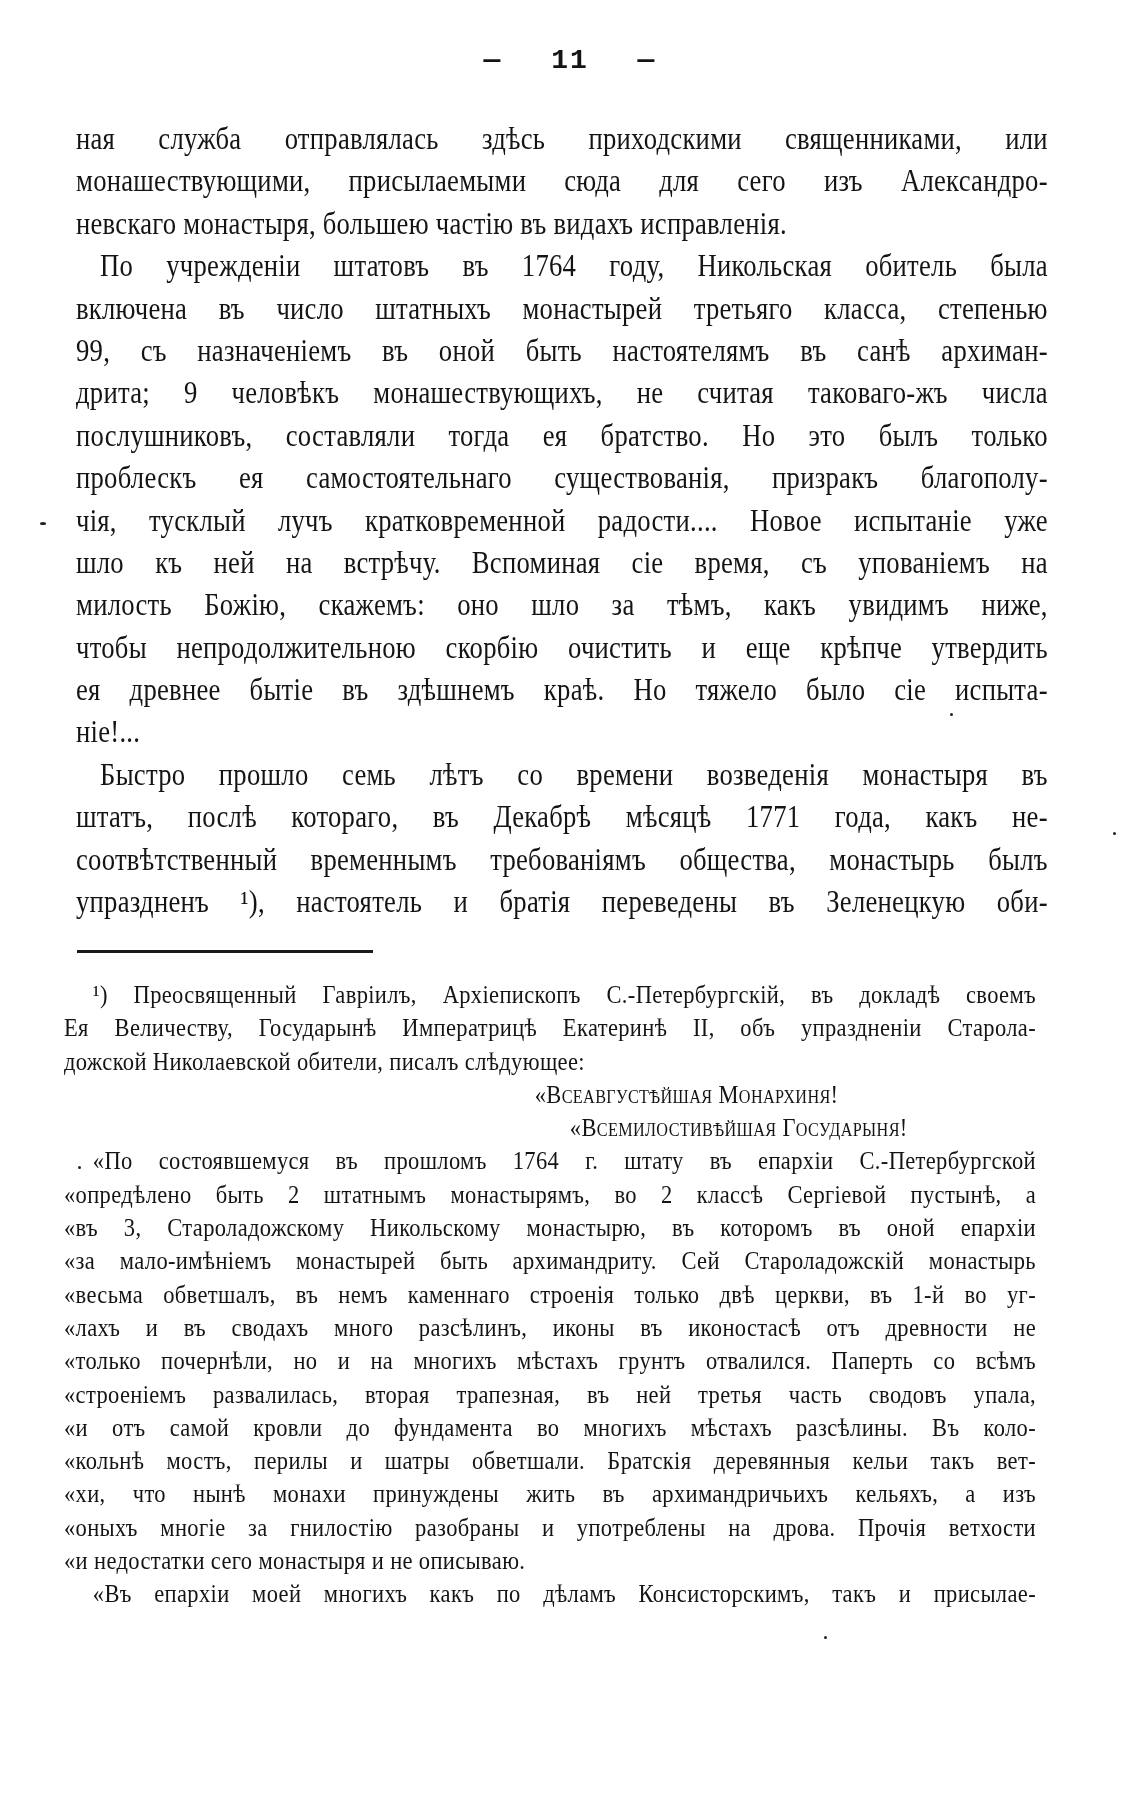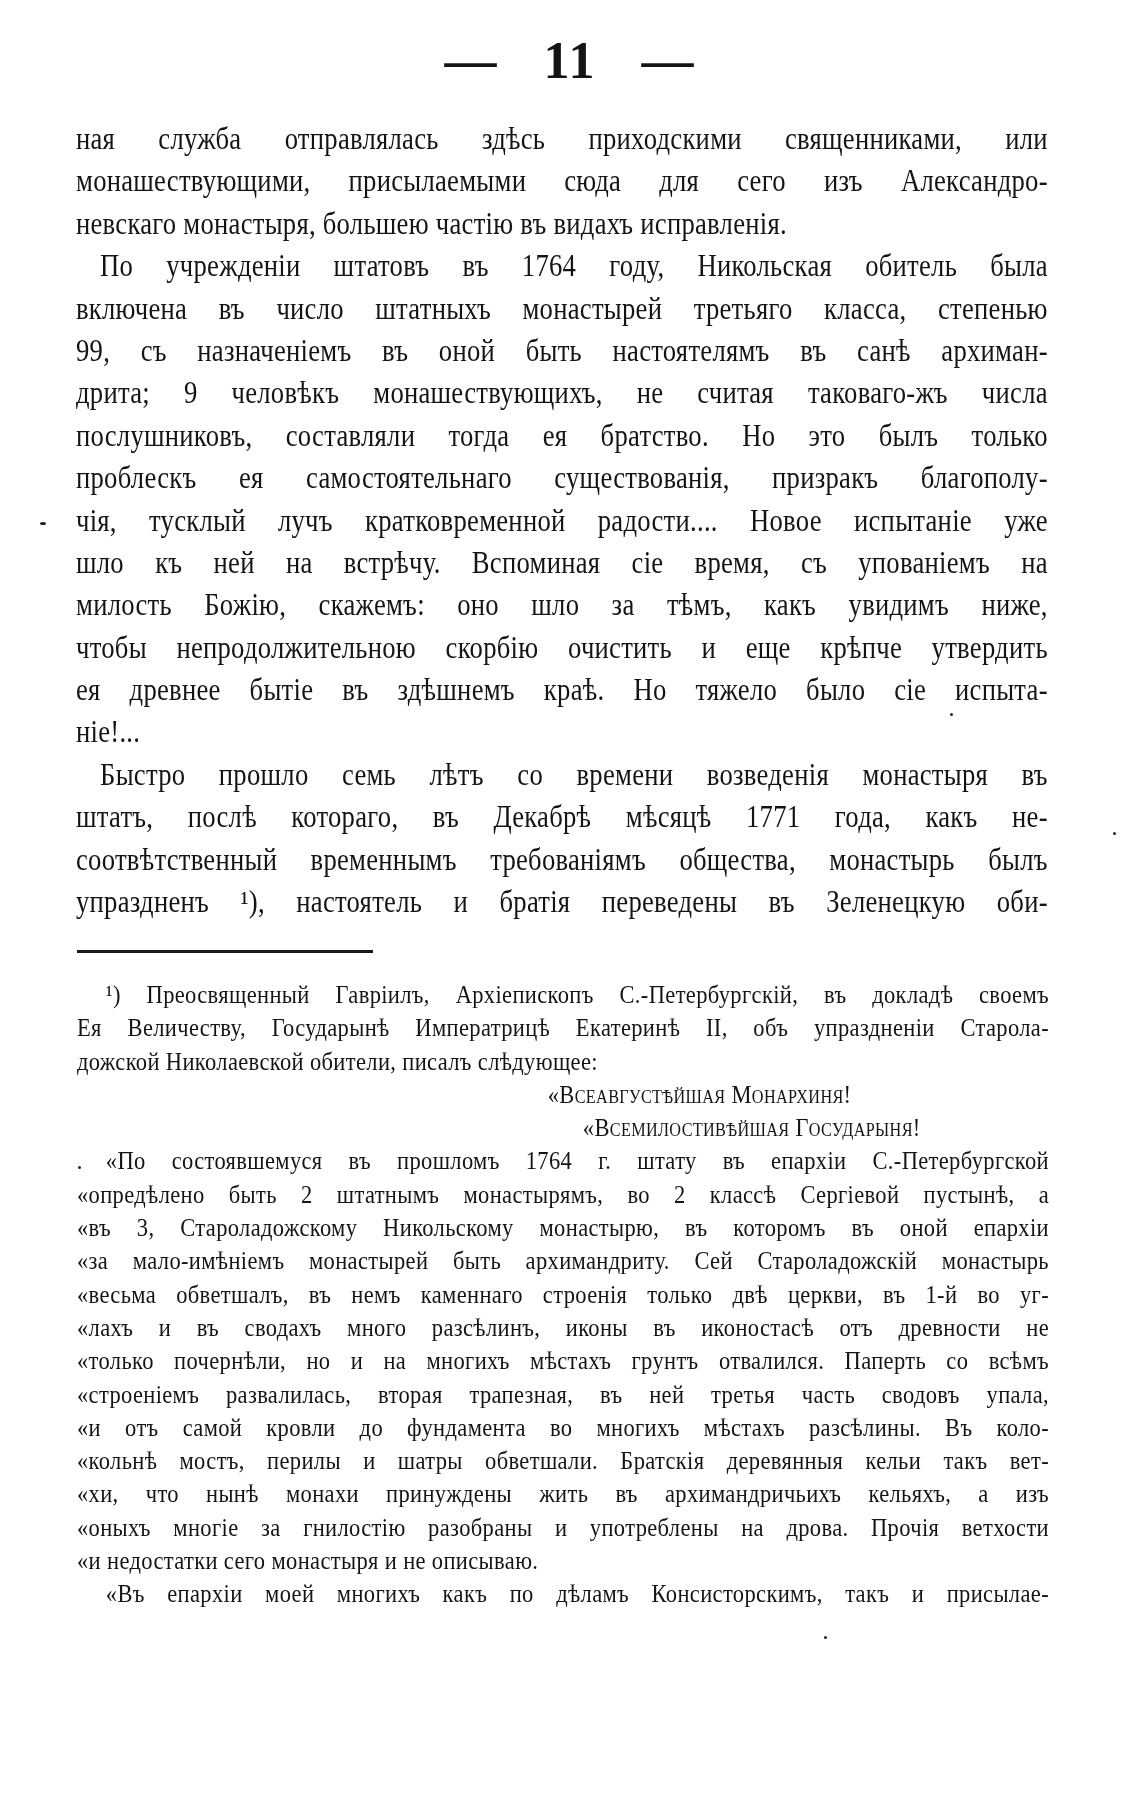--- a/index.html
+++ b/index.html
@@ -3,41 +3,42 @@
   <meta charset="utf-8">
   <style>
     html, body { margin: 0; padding: 0; background: #ffffff; }
     body {
       width: 1140px; height: 1809px; position: relative; overflow: hidden;
       color: #141414;
       font-family: "Liberation Serif", "DejaVu Serif", serif;
     }
     .page-number {
       position: absolute; top: 36px; left: 0; width: 1140px;
-      text-align: center; font-size: 52px; font-weight: bold; line-height: 50px;
+      text-align: center; font-size: 28px; font-weight: bold; line-height: 50px;
       letter-spacing: 2px;
+      font-family: Liberation Mono, monospace;
     }
     .page-number .dash { display: inline-block; margin: 0 30px; font-weight: bold; }
     .main {
       position: absolute; left: 76px; top: 118px; width: 972px;
     }
     .main .line {
       font-size: 31px; line-height: 42.4px; height: 42.4px;
       white-space: nowrap; text-align: justify; text-align-last: justify;
       transform: scaleX(0.86); transform-origin: left center; width: 1130px;
       letter-spacing: 0.3px;
     }
     .main .line.indent { padding-left: 28px; width: 1102px; }
     .main .line.last { text-align-last: left; }
     .rule {
       position: absolute; left: 77px; top: 950px; width: 296px; height: 3px;
       background: #1a1a1a;
     }
     .notes {
-      position: absolute; left: 77px; top: 978px; width: 972px;
+      position: absolute; left: 64px; top: 978px; width: 972px;
     }
     .notes .line {
       font-size: 25px; line-height: 33.3px; height: 33.3px;
       white-space: nowrap; text-align: justify; text-align-last: justify;
       transform: scaleX(0.9); transform-origin: left center; width: 1080px;
       letter-spacing: 0.4px;
     }
     .notes .line.indent { padding-left: 32px; width: 1048px; }
     .notes .line.last { text-align-last: left; }
     .notes .line.salute1 { padding-left: 523px; width: 557px; text-align-last: left; font-variant: small-caps; }

